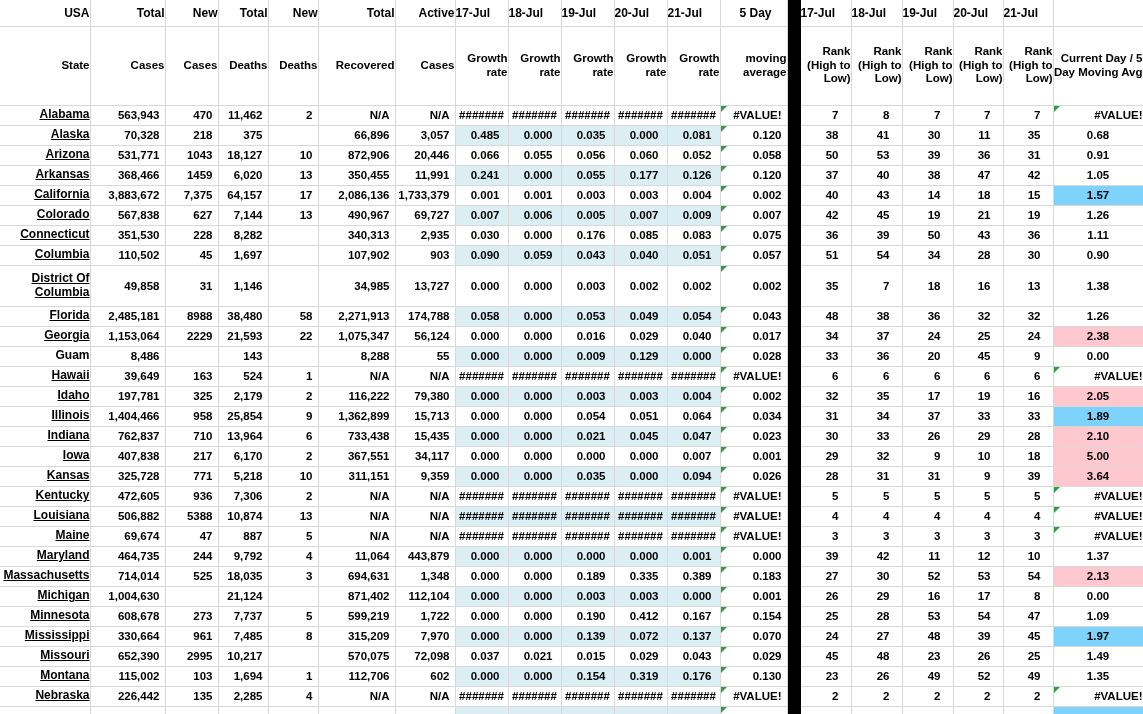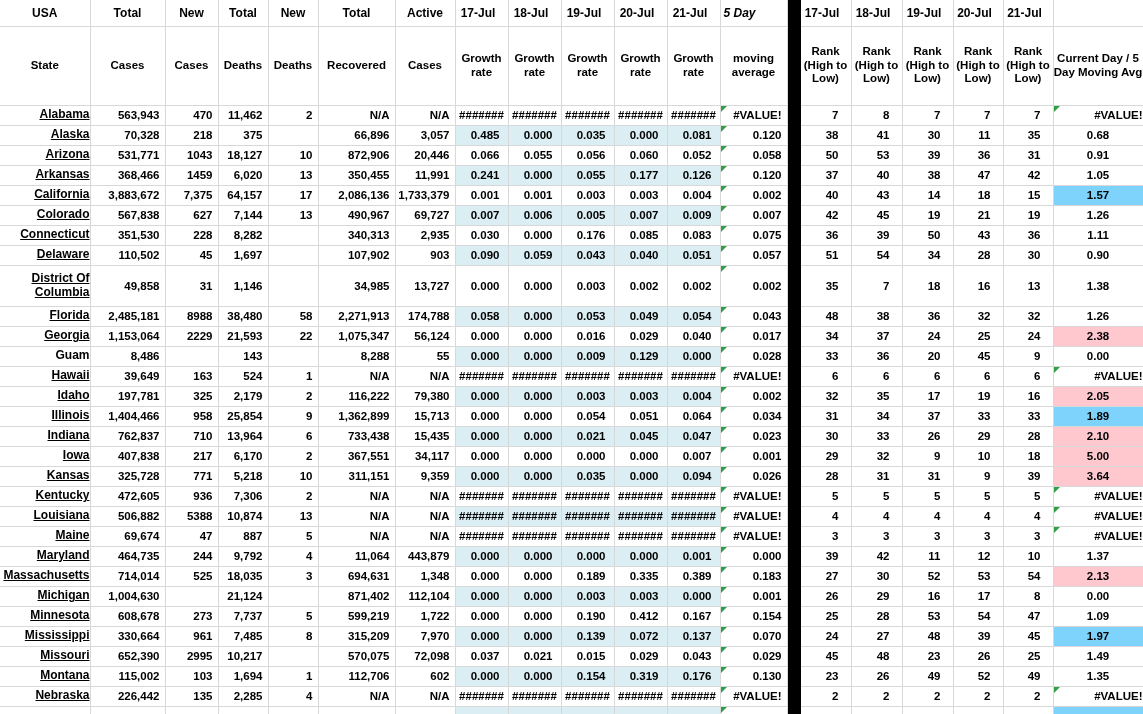--- a/index.html
+++ b/index.html
@@ -7,28 +7,28 @@
     width:1143px;height:714px;overflow:hidden;background:#fff;
     font-family:"Liberation Sans",sans-serif;font-weight:bold;color:#000;
     position:relative;
   }
   table{border-collapse:collapse;table-layout:fixed;width:1143px;}
   th,td{
     padding:0;margin:0;overflow:hidden;white-space:nowrap;
     border-right:1px solid #D8D8D8;border-bottom:1px solid #D8D8D8;
     box-sizing:border-box;vertical-align:middle;
   }
-  thead th{white-space:normal;font-weight:bold;font-size:11.5px;line-height:1.2;text-align:center;background:#fff;}
+  thead th{white-space:normal;font-weight:bold;font-size:11.5px;line-height:1.2;text-align:right;background:#fff;}
   tr.h1 th{height:26px;font-size:12px;}
   tr.h2 th{height:79px;}
   tbody tr{height:20px;}
   tbody tr.tall{height:41px;}
   td{font-size:11.5px;}
-  .h-date{text-align:center;padding-right:7px;margin-left:8px;}
-  .h-5day{text-align:left;padding-left:3px;font-style:italic;}
+  .h-date{text-align:left;padding-right:7px;margin-left:8px;}
+  .h-5day{text-align:left;padding-left:19px;}
   .state{text-align:right;padding-left:3px;font-size:12px;white-space:normal;line-height:1.15;}
   .state .lnk{text-decoration:underline;}
   .state.nolink .lnk{text-decoration:none;}
   .num{text-align:right;padding-right:5px;}
   .g{text-align:right;padding-right:8px;}
   .band{background:#DAEEF3;}
   .hash{text-align:center;padding:0 1px;letter-spacing:0;}
   .mavg{text-align:right;padding-right:5px;position:relative;}
   .rank{text-align:right;padding-right:12px;}
   .ratio{text-align:center;position:relative;}
@@ -263,21 +263,21 @@
           <td class="mavg tri">0.075</td>
           <td class="div-col"></td>
           <td class="rank">36</td>
           <td class="rank">39</td>
           <td class="rank">50</td>
           <td class="rank">43</td>
           <td class="rank">36</td>
           <td class="ratio">1.11</td>
         </tr>
         <tr>
-          <td class="state"><span class="lnk">Delaware</span></td>
+          <td class="state"><span class="lnk">Columbia</span></td>
           <td class="num">110,502</td>
           <td class="num">45</td>
           <td class="num">1,697</td>
           <td class="num"></td>
           <td class="num">107,902</td>
           <td class="num">903</td>
           <td class="g band">0.090</td>
           <td class="g band">0.059</td>
           <td class="g band">0.043</td>
           <td class="g band">0.040</td>

